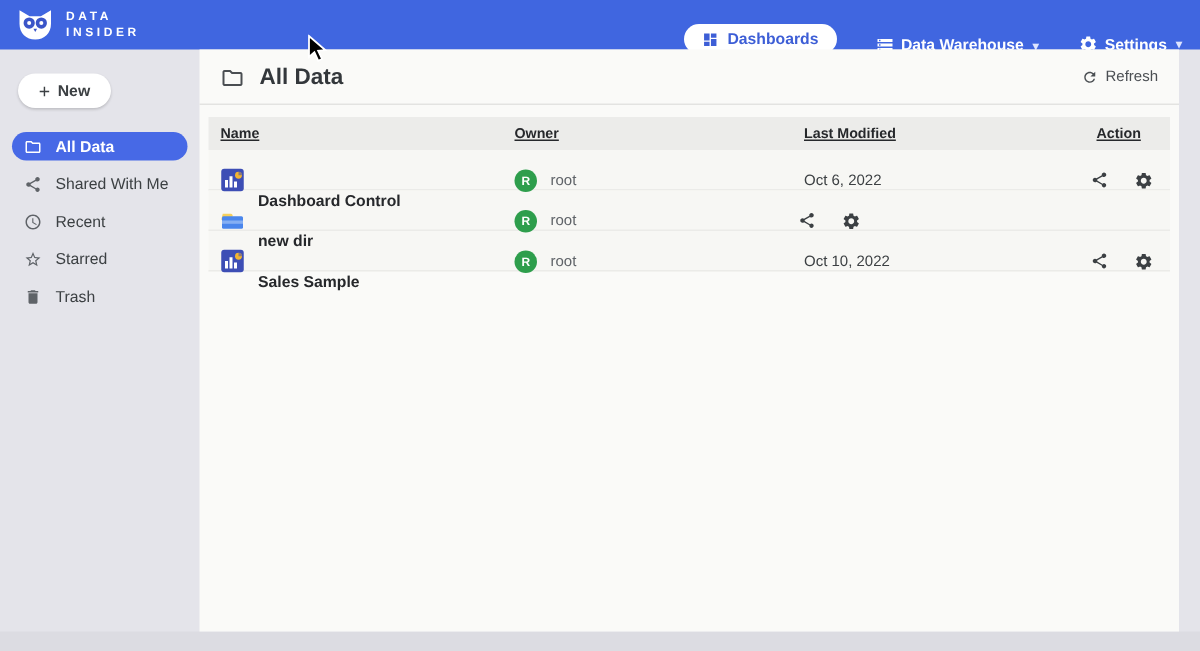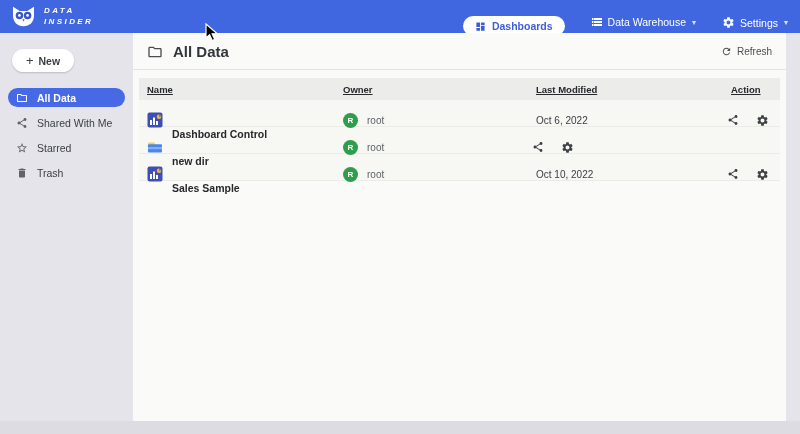--- a/index.html
+++ b/index.html
@@ -11,30 +11,30 @@
     color:#3c4043;
   }
 
   
   .navbar {
     height:33px; background:#4066e0;
     display:flex; align-items:center; justify-content:space-between;
     padding:0 12px 0 10px;
   }
   .brand { display:flex; align-items:center; gap:7px; }
-  .brand-text { color:#ffffff; font-size:8px; font-weight:bold; letter-spacing:2.4px; line-height:1.35;font-style:italic; }
-  .nav-right { display:flex; align-items:flex-start; gap:26px;margin-top:19px; }
+  .brand-text { color:#ffffff; font-size:8px; font-weight:bold; letter-spacing:2.4px; line-height:1.35; }
+  .nav-right { display:flex; align-items:flex-end; gap:26px;margin-top:19px; }
   .nav-pill {
     background:#ffffff; color:#3d5ed6; border-radius:14px;
     display:flex; align-items:center; gap:6px;
     padding:4px 12px; font-size:10.5px; font-weight:bold; cursor:pointer;
   }
   .nav-item {
     display:flex; align-items:center; gap:5px;
-    color:#ffffff; font-size:10.5px; font-weight:normal; cursor:pointer;
+    color:#ffffff; font-size:10.5px; font-weight:bold; cursor:pointer;
   }
   .chev { font-size:8px; color:#dfe5ff; margin-left:1px; }
 
   
   .content { display:flex; height:388px; }
   .sidebar { width:133px; padding:14px 12px 0 12px; flex-shrink:0; }
   .new-btn {
     background:#ffffff; border-radius:13px; width:62px; height:23px;
     display:flex; align-items:center; justify-content:center; gap:5px;
     font-size:10.5px; font-weight:bold; color:#3c4043;
@@ -148,20 +148,28 @@
 
     <div class="side-item">
       <span class="ic">
         <svg width="12" height="12" viewBox="0 0 24 24">
             <path fill="#5f6368" d="M18 16.08c-.76 0-1.44.3-1.96.77L8.91 12.7c.05-.23.09-.46.09-.7s-.04-.47-.09-.7l7.05-4.11c.54.5 1.25.81 2.04.81 1.66 0 3-1.34 3-3s-1.34-3-3-3-3 1.34-3 3c0 .24.04.47.09.7L8.04 9.81C7.5 9.31 6.79 9 6 9c-1.66 0-3 1.34-3 3s1.34 3 3 3c.79 0 1.5-.31 2.04-.81l7.12 4.16c-.05.21-.08.43-.08.65 0 1.61 1.31 2.92 2.92 2.92s2.92-1.31 2.92-2.92-1.31-2.92-2.92-2.92z"></path>
           </svg>
       </span>
       <span>Shared With Me</span>
     </div>
 
+    <div class="side-item">
+      <span class="ic">
+        <svg width="12" height="12" viewBox="0 0 24 24">
+            <path fill="#5f6368" d="M11.99 2C6.47 2 2 6.48 2 12s4.47 10 9.99 10C17.52 22 22 17.52 22 12S17.52 2 11.99 2zM12 20c-4.42 0-8-3.58-8-8s3.58-8 8-8 8 3.58 8 8-3.58 8-8 8zm.5-13H11v6l5.25 3.15.75-1.23-4.5-2.67z"></path>
+          </svg>
+      </span>
+      <span>Recent</span>
+    </div>
 
     <div class="side-item">
       <span class="ic">
         <svg width="12" height="12" viewBox="0 0 24 24">
             <path fill="#5f6368" d="M22 9.24l-7.19-.62L12 2 9.19 8.63 2 9.24l5.46 4.73L5.82 21 12 17.27 18.18 21l-1.63-7.03L22 9.24zM12 15.4l-3.76 2.27 1-4.28-3.32-2.88 4.38-.38L12 6.1l1.71 4.04 4.38.38-3.32 2.88 1 4.28L12 15.4z"></path>
           </svg>
       </span>
       <span>Starred</span>
     </div>
 

